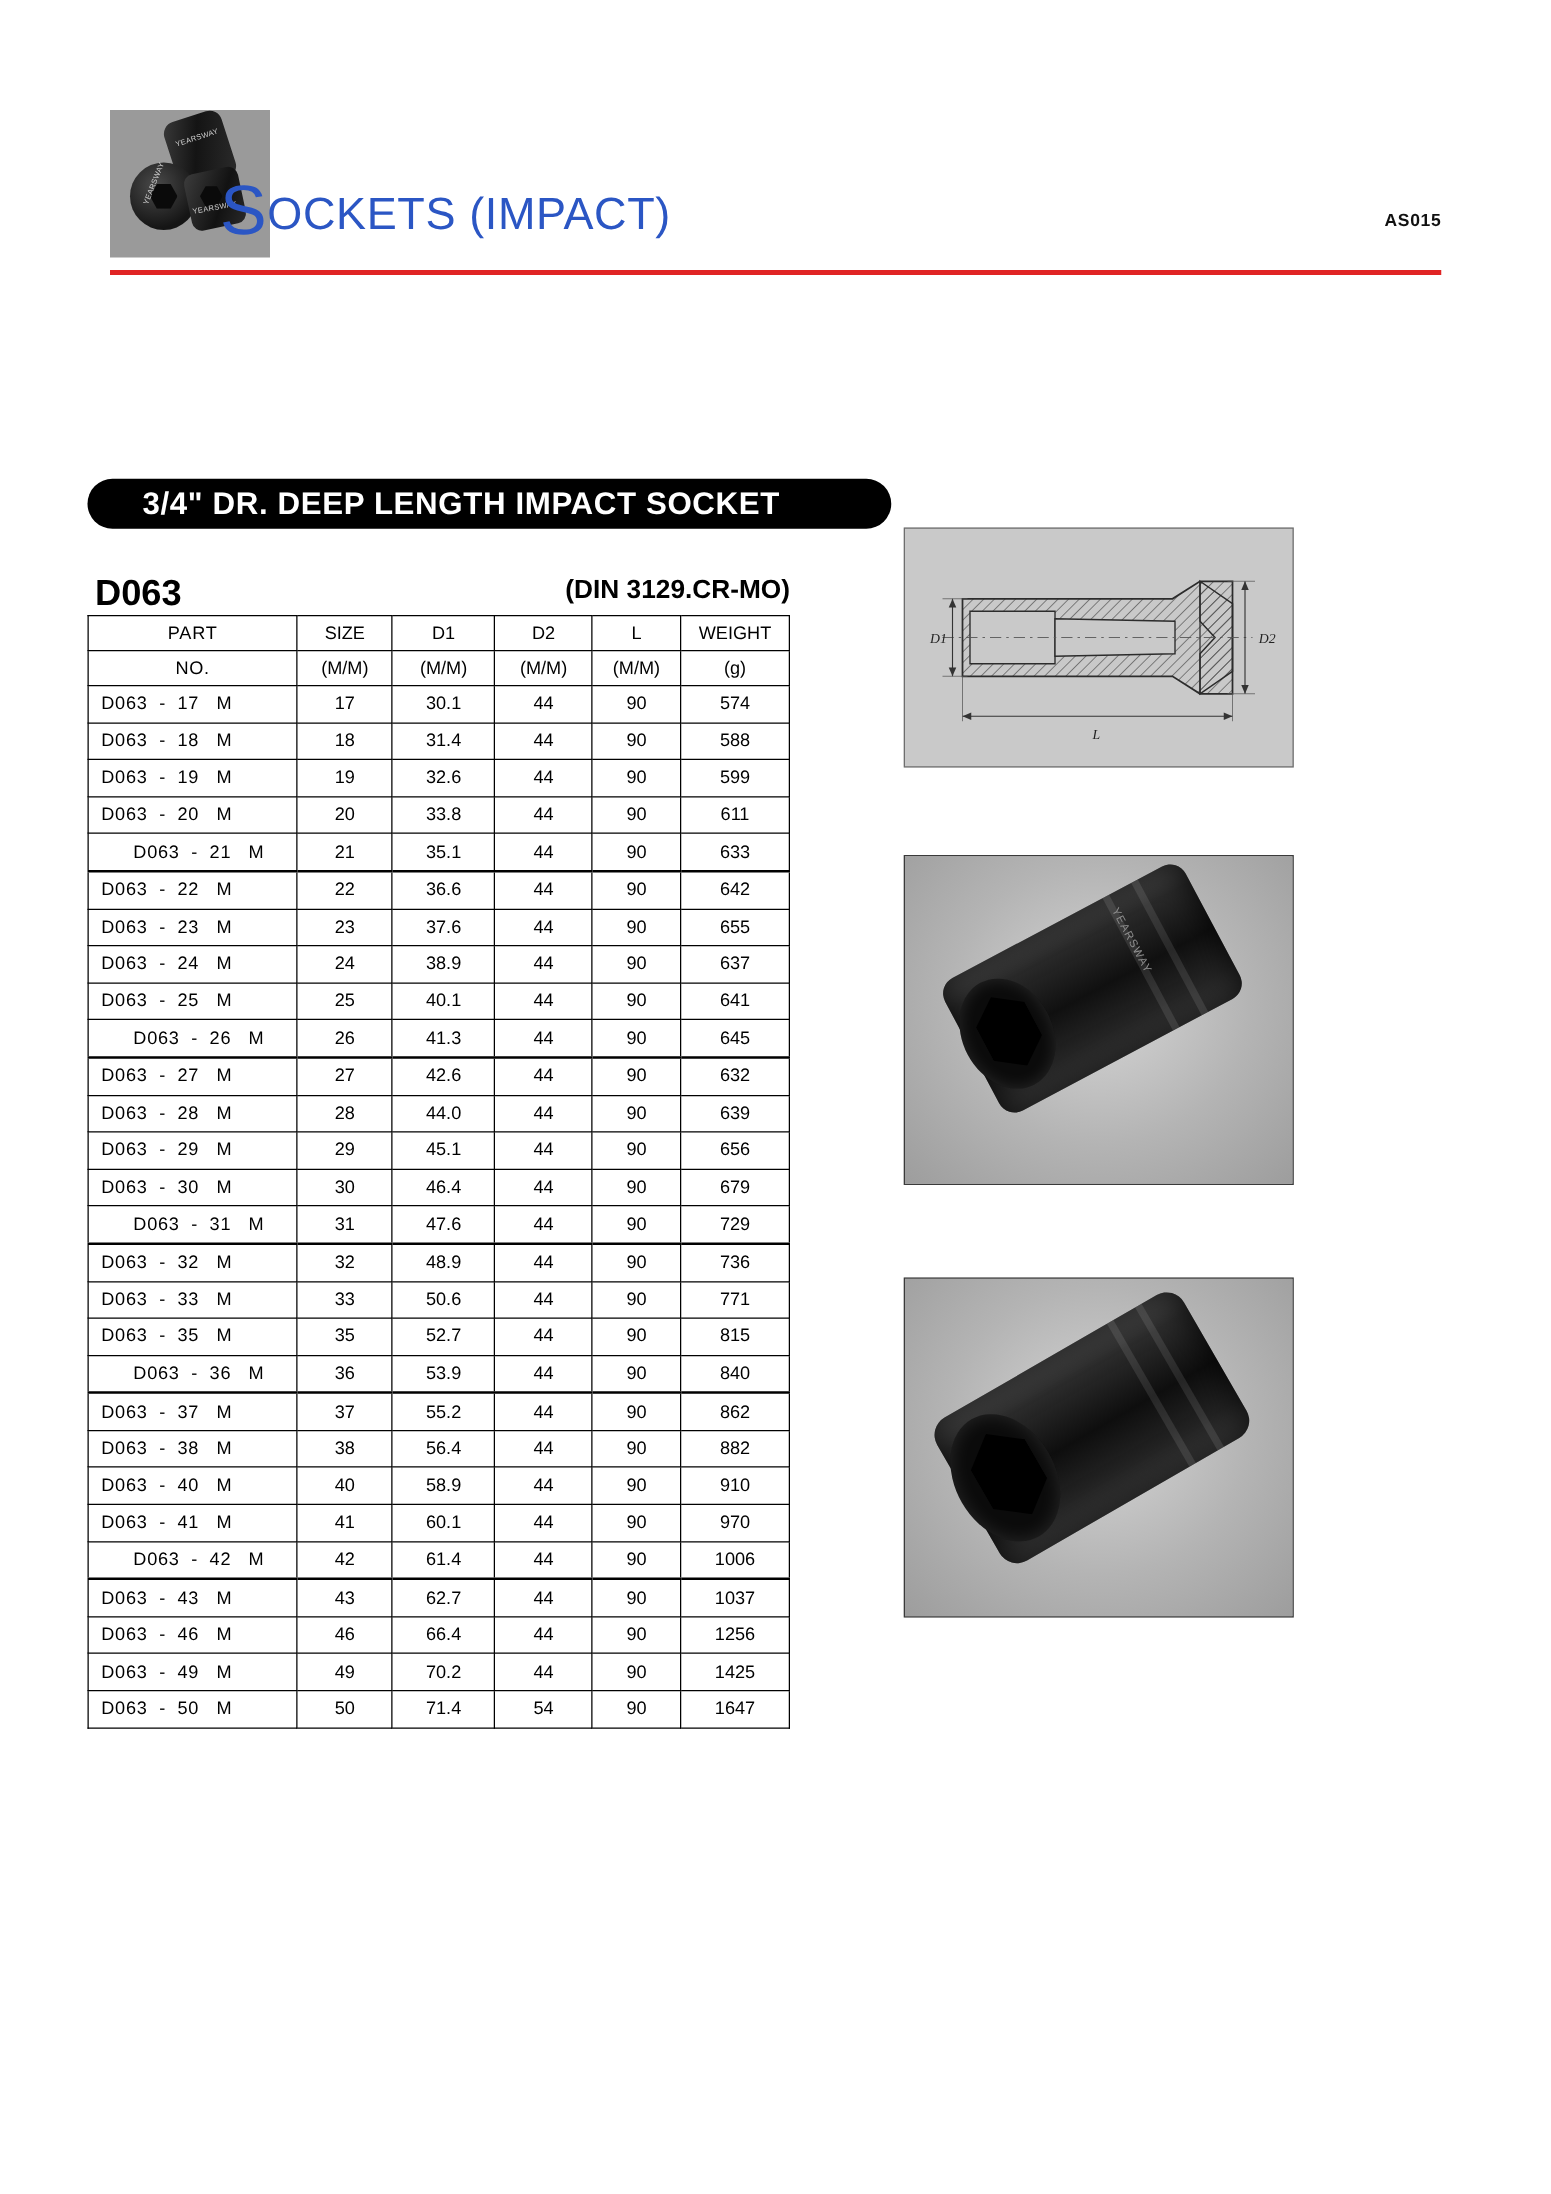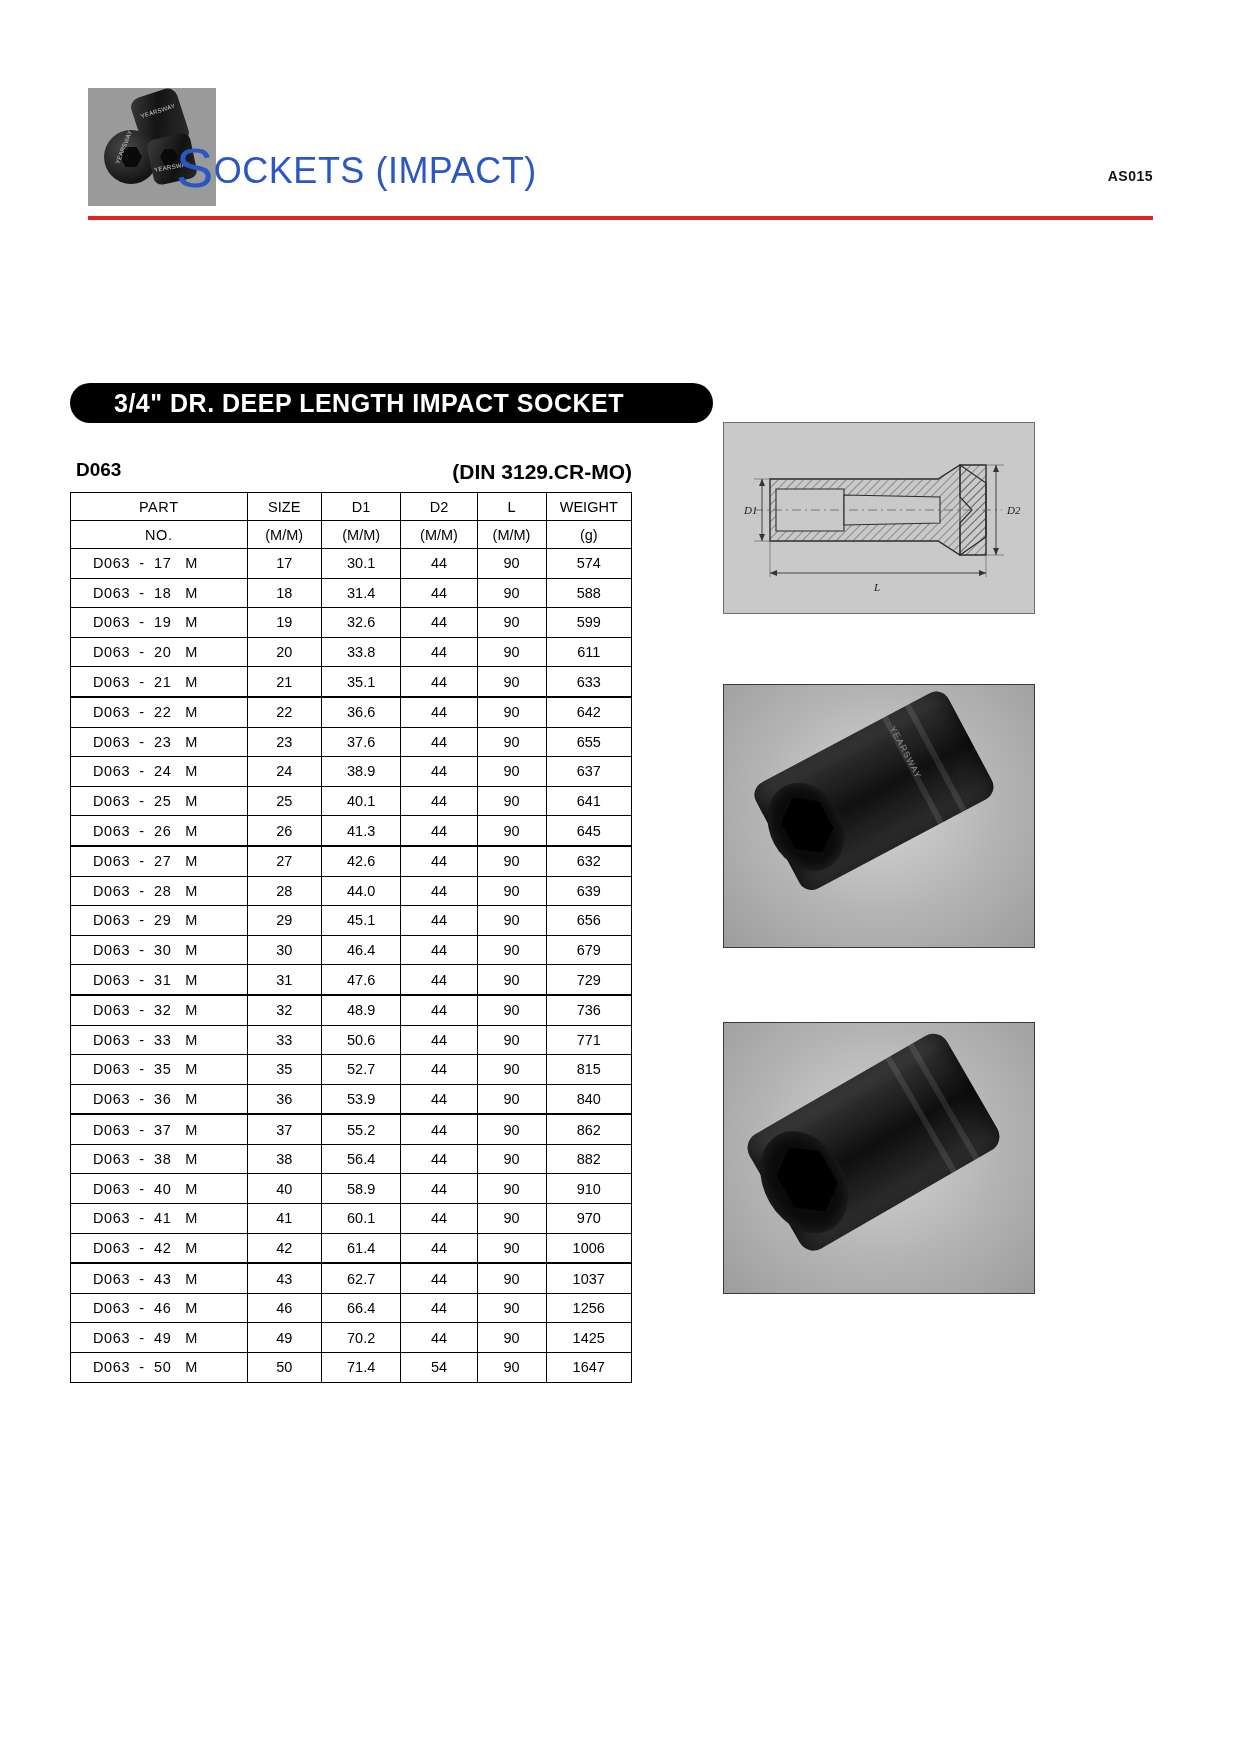--- a/index.html
+++ b/index.html
@@ -129,21 +129,21 @@
     padding-left: 44px;
     box-sizing: border-box;
     font-family: "Liberation Sans", sans-serif;
   }
 
   
   #model-no {
     position: absolute;
     left: 76px;
     top: 459px;
-    font-size: 19px;
+    font-size: 29px;
     font-weight: bold;
     color: #000;
   }
   #standard {
     position: absolute;
     left: 400px;
     top: 460px;
     width: 232px;
     text-align: right;
     font-size: 21px;
@@ -168,30 +168,31 @@
     font-weight: normal;
     padding: 0;
     height: 28.6px;
     font-family: "Liberation Sans", sans-serif;
   }
   #spec-table thead td {
     height: 27px;
   }
   #spec-table td.part {
     text-align: left;
-    padding-left: 22px;
+    padding-left: 10px;
     letter-spacing: .6px;
     white-space: pre;
   }
   #spec-table thead td.part {
     text-align: center;
     padding-left: 0;
   }
   #spec-table tbody tr.group-end td {
     border-bottom: 2px solid #000;
+    text-align: center;
   }
   .col-part  { width: 160px; }
   .col-size  { width: 78px; }
   .col-d1    { width: 84px; }
   .col-d2    { width: 80px; }
   .col-l     { width: 72px; }
   .col-w     { width: 88px; }
 
   
   #fig-drawing {

